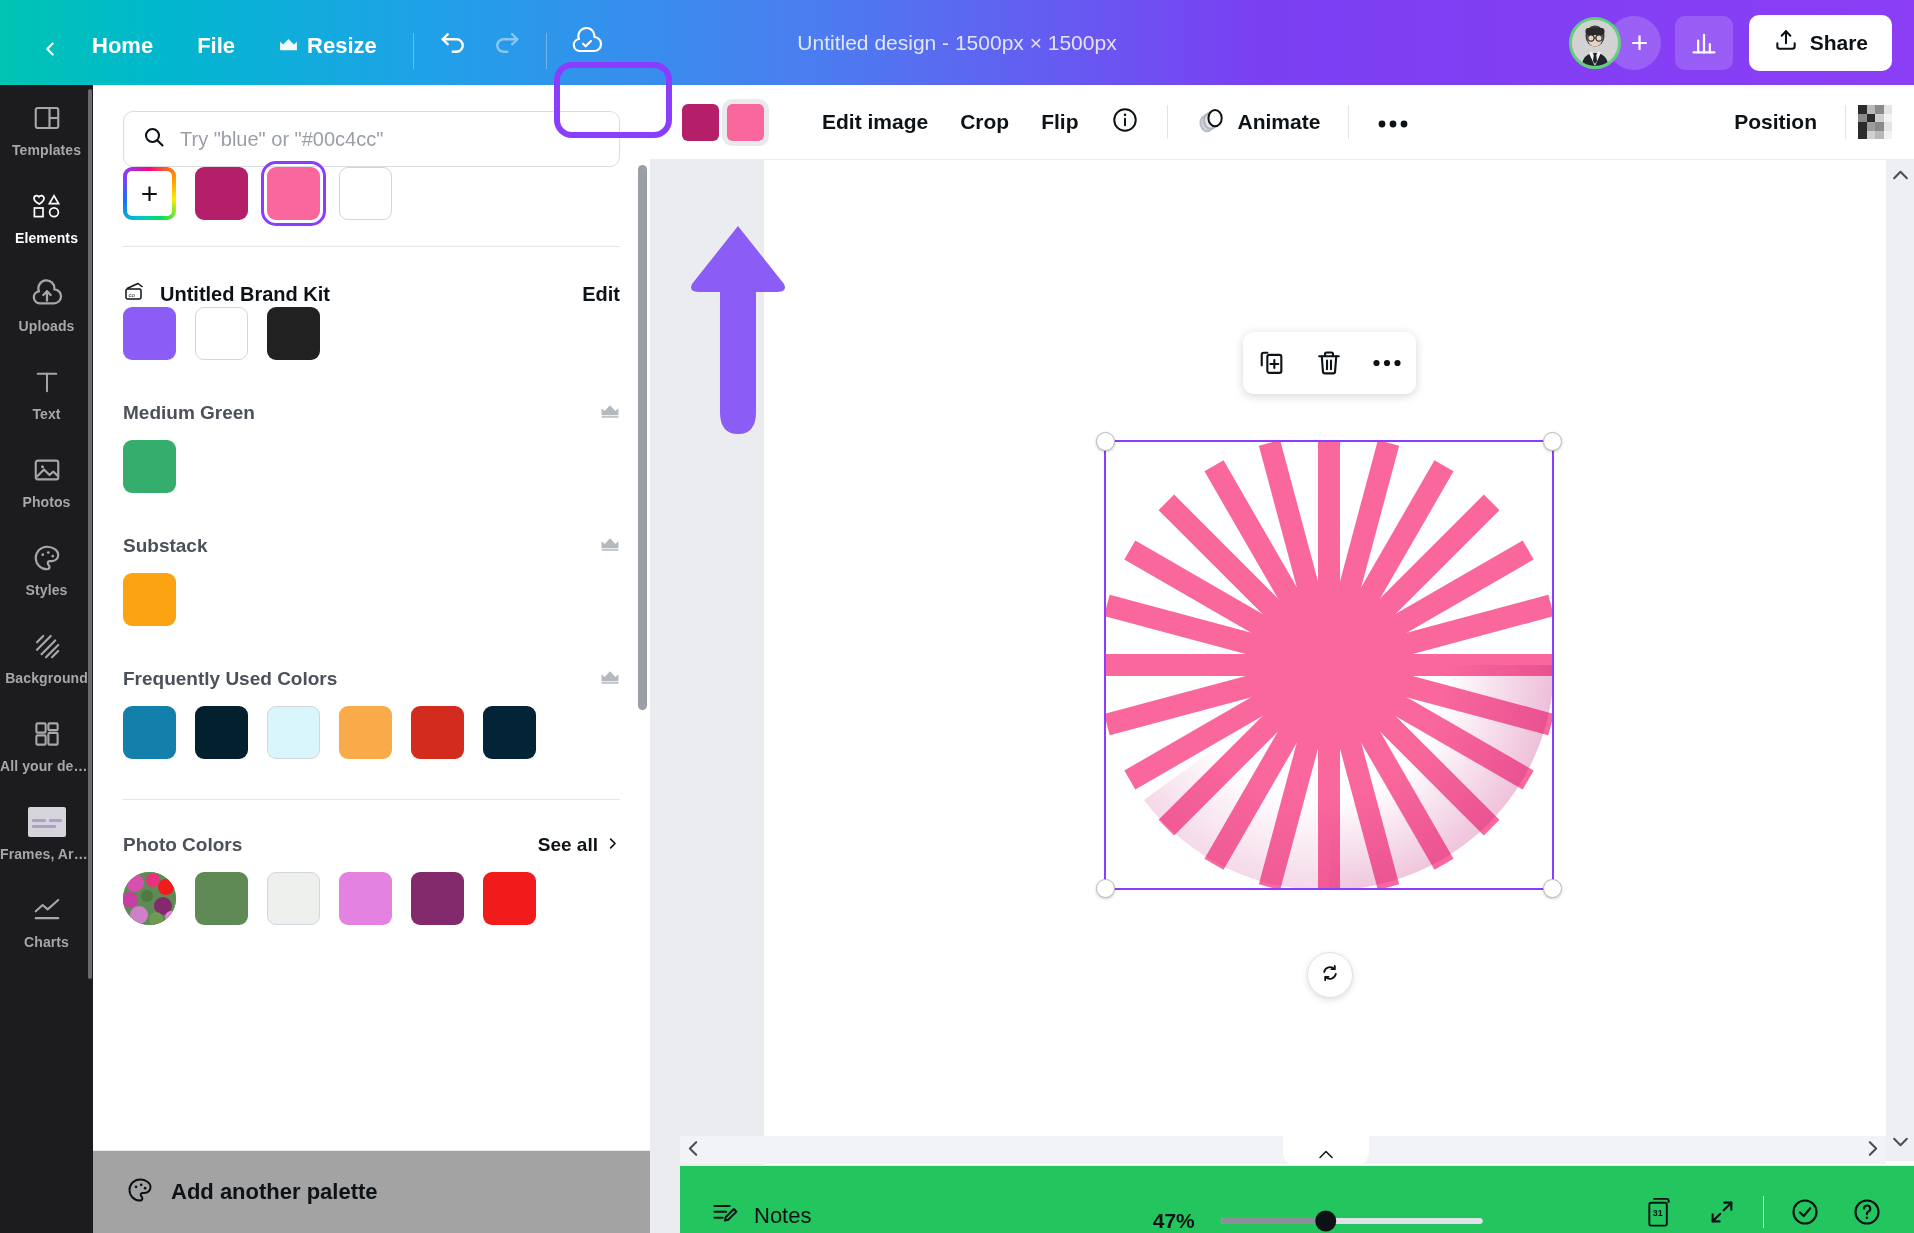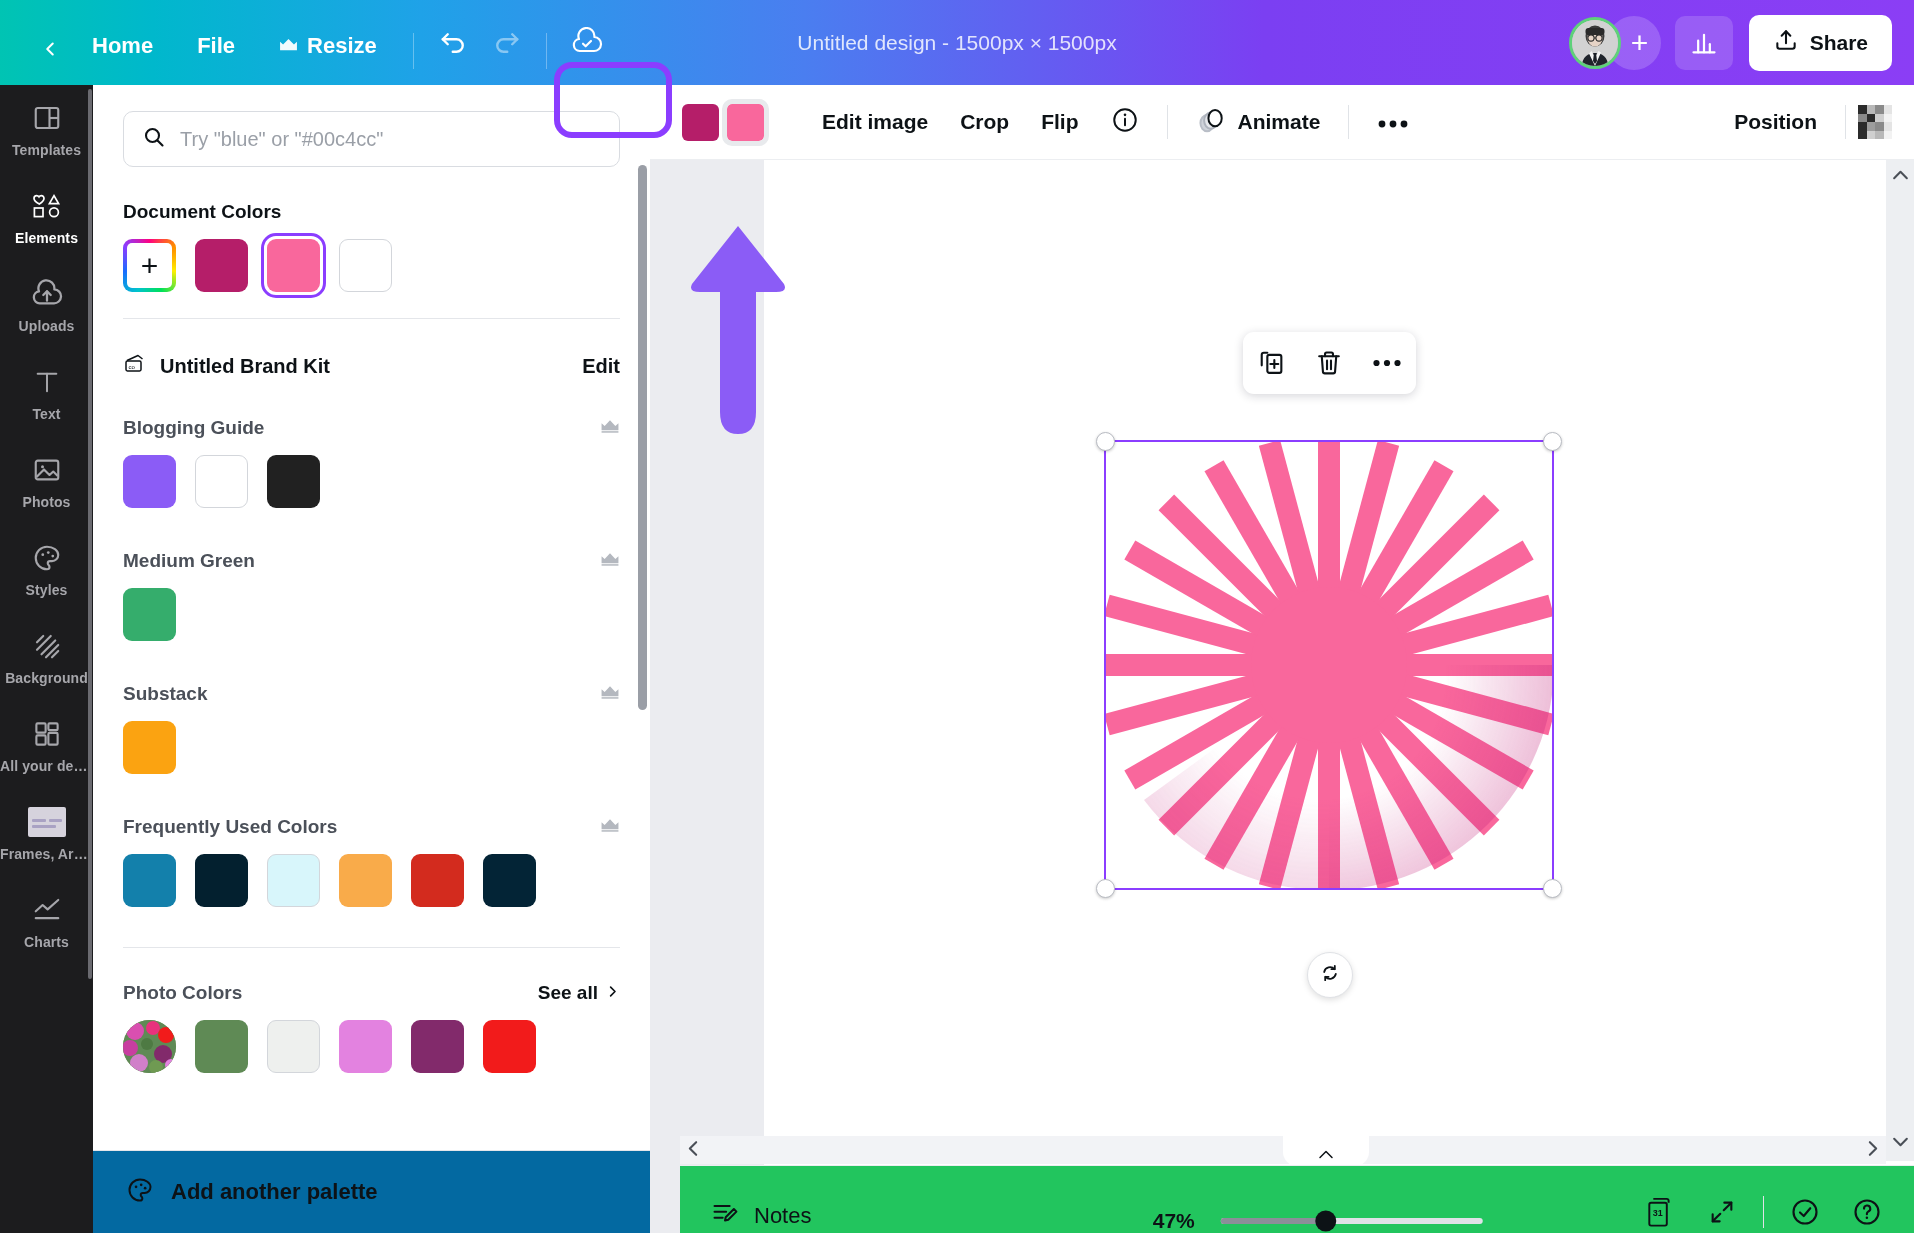--- a/index.html
+++ b/index.html
@@ -147,21 +147,21 @@
   .edit-link { font-size: 20px; font-weight: 700; color: #0d1216; cursor: pointer; }
   .crown { color: #b4b8bf; }
   .divider { height: 1px; background: #e4e6ea; margin: 26px 30px 0 30px; }
   .seeall { font-size: 19px; font-weight: 700; color: #0d1216; display: flex; align-items: center; gap: 7px; cursor: pointer; }
   .photo-thumb {
     width: 53px; height: 53px; border-radius: 50%; overflow: hidden; position: relative;
     background: #6f8f55;
   }
   .panel-footer {
     position: absolute; left: 0; bottom: 0; width: 557px; height: 83px;
-    background: #0369a1; border-top: 1px solid #e4e6ea; display: flex;
+    background: #a3a3a3; border-top: 1px solid #e4e6ea; display: flex;
     align-items: center; padding-left: 32px; gap: 16px; cursor: pointer;
   }
   .panel-footer .lbl { font-size: 22px; font-weight: 700; color: #0d1216; }
   .panel-vscroll {
     position: absolute; right: 3px; top: 80px; width: 9px; height: 545px;
     background: #9a9ea6; border-radius: 5px;
   }
 
   
   .toolbar {
@@ -505,23 +505,20 @@
             <svg width="24" height="24" viewBox="0 0 24 24" fill="none" stroke="#0d1216" stroke-width="2.1" stroke-linecap="round">
                 <circle cx="10.5" cy="10.5" r="6.5"></circle>
                 <line x1="15.5" y1="15.5" x2="20.5" y2="20.5"></line>
               </svg>
           </span>
           <input type="text" placeholder="Try &quot;blue&quot; or &quot;#00c4cc&quot;" style="">
         </div>
       </div>
 
       <div class="sec">
-        <div class="sec-title">
-          <span>Document Colors</span>
-        </div>
         <div class="swatches">
           <div class="sw sw-add">
             <span>+</span>
           </div>
           <div class="sw" style="background:#b51e69"></div>
           <div class="sw sel" style="background:#f9679c"></div>
           <div class="sw bordered" style="background:#ffffff"></div>
         </div>
       </div>
 
@@ -535,29 +532,20 @@
                   <path d="M4 7.5 L15 2.5 L19.5 6"></path>
                   <rect x="3" y="8" width="15" height="10" rx="1.4"></rect>
                   <text x="5.5" y="16" font-size="6" fill="#0d1216" stroke="none" font-family="Liberation Sans">co</text>
                 </svg>
             </span>
             <span class="brandkit-name">Untitled Brand Kit</span>
           </div>
           <span class="edit-link">Edit</span>
         </div>
 
-        <div class="sec-title sub" style="margin-top:38px;">
-          <span>Blogging Guide</span>
-          <span class="crown">
-            <svg width="20" height="15" viewBox="0 0 20 16" fill="currentColor">
-                <path d="M1 4.4l3.3 3L10 1.2l5.7 6.2L19 4.4V12H1V4.4z"></path>
-                <rect x="1" y="13" width="18" height="1.6"></rect>
-              </svg>
-          </span>
-        </div>
         <div class="swatches">
           <div class="sw" style="background:#8b5cf6"></div>
           <div class="sw bordered" style="background:#ffffff"></div>
           <div class="sw" style="background:#212121"></div>
         </div>
 
         <div class="sec-title sub" style="margin-top:42px;">
           <span>Medium Green</span>
           <span class="crown">
             <svg width="20" height="15" viewBox="0 0 20 16" fill="currentColor">

